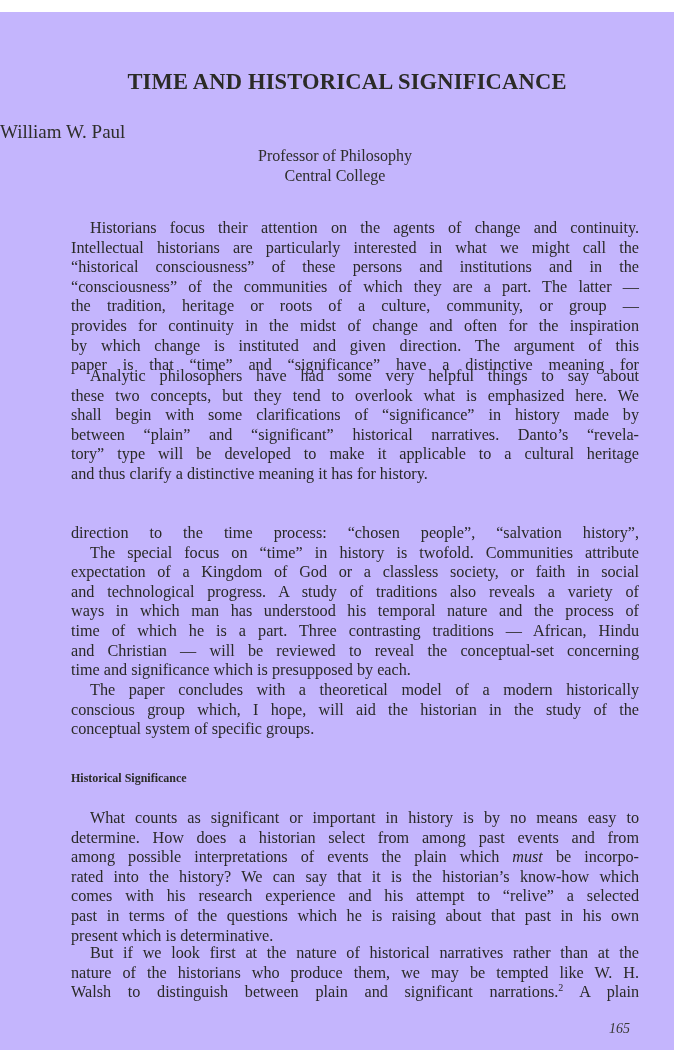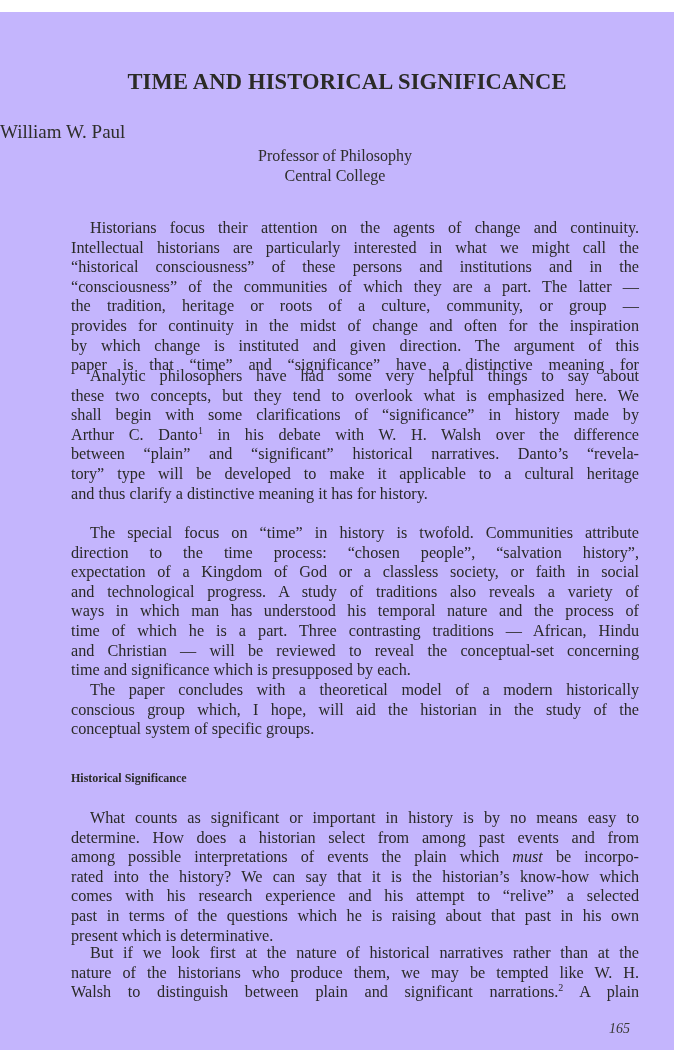--- a/index.html
+++ b/index.html
@@ -46,29 +46,28 @@
     <span class="line">the tradition, heritage or roots of a culture, community, or group —</span>
     <span class="line">provides for continuity in the midst of change and often for the inspiration</span>
     <span class="line">by which change is instituted and given direction. The argument of this</span>
     <span class="line">paper is that “time” and “significance” have a distinctive meaning for</span>
   </div>
 
   <div class="body p2">
     <span class="line indent">Analytic philosophers have had some very helpful things to say about</span>
     <span class="line">these two concepts, but they tend to overlook what is emphasized here. We</span>
     <span class="line">shall begin with some clarifications of “significance” in history made by</span>
-    <span class="line"><span>Arthur C. Danto</span><sup>1</sup> <span>in his debate with W. H. Walsh over the difference</span></span>
     <span class="line">between “plain” and “significant” historical narratives. Danto’s “revela-</span>
     <span class="line">tory” type will be developed to make it applicable to a cultural heritage</span>
     <span class="line last">and thus clarify a distinctive meaning it has for history.</span>
   </div>
 
   <div class="body p3">
+    <span class="line">direction to the time process: “chosen people”, “salvation history”,</span>
     <span class="line indent">The special focus on “time” in history is twofold. Communities attribute</span>
-    <span class="line">direction to the time process: “chosen people”, “salvation history”,</span>
     <span class="line">expectation of a Kingdom of God or a classless society, or faith in social</span>
     <span class="line">and technological progress. A study of traditions also reveals a variety of</span>
     <span class="line">ways in which man has understood his temporal nature and the process of</span>
     <span class="line">time of which he is a part. Three contrasting traditions — African, Hindu</span>
     <span class="line">and Christian — will be reviewed to reveal the conceptual-set concerning</span>
     <span class="line last">time and significance which is presupposed by each.</span>
   </div>
 
   <div class="body p4">
     <span class="line indent">The paper concludes with a theoretical model of a modern historically</span>

